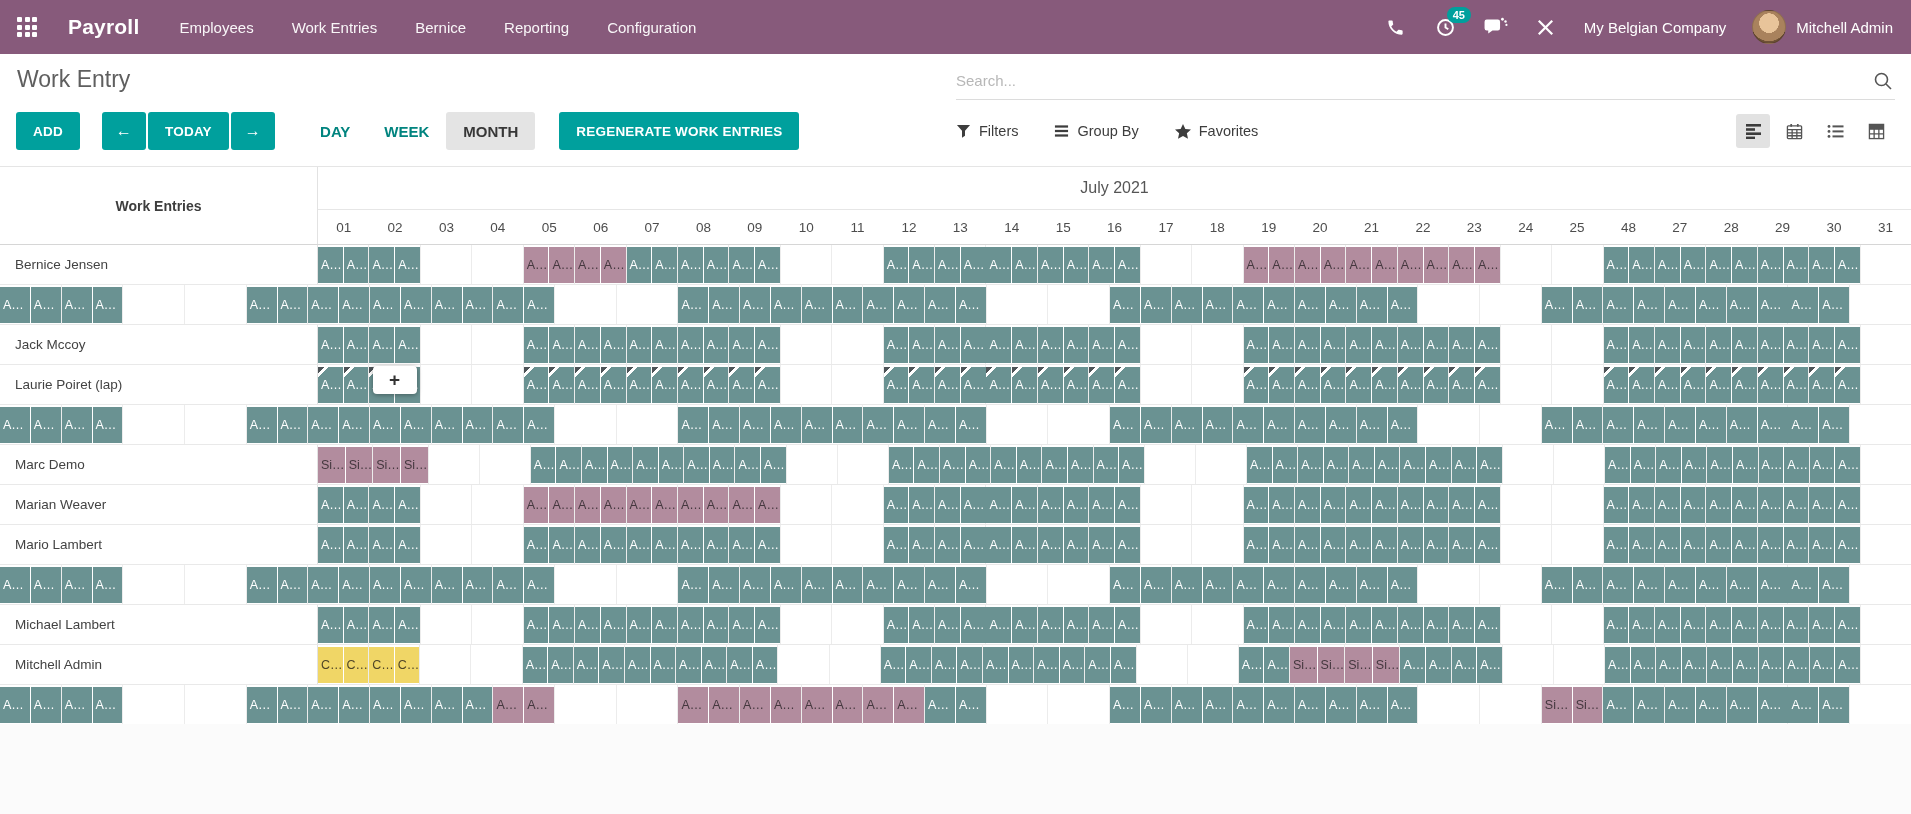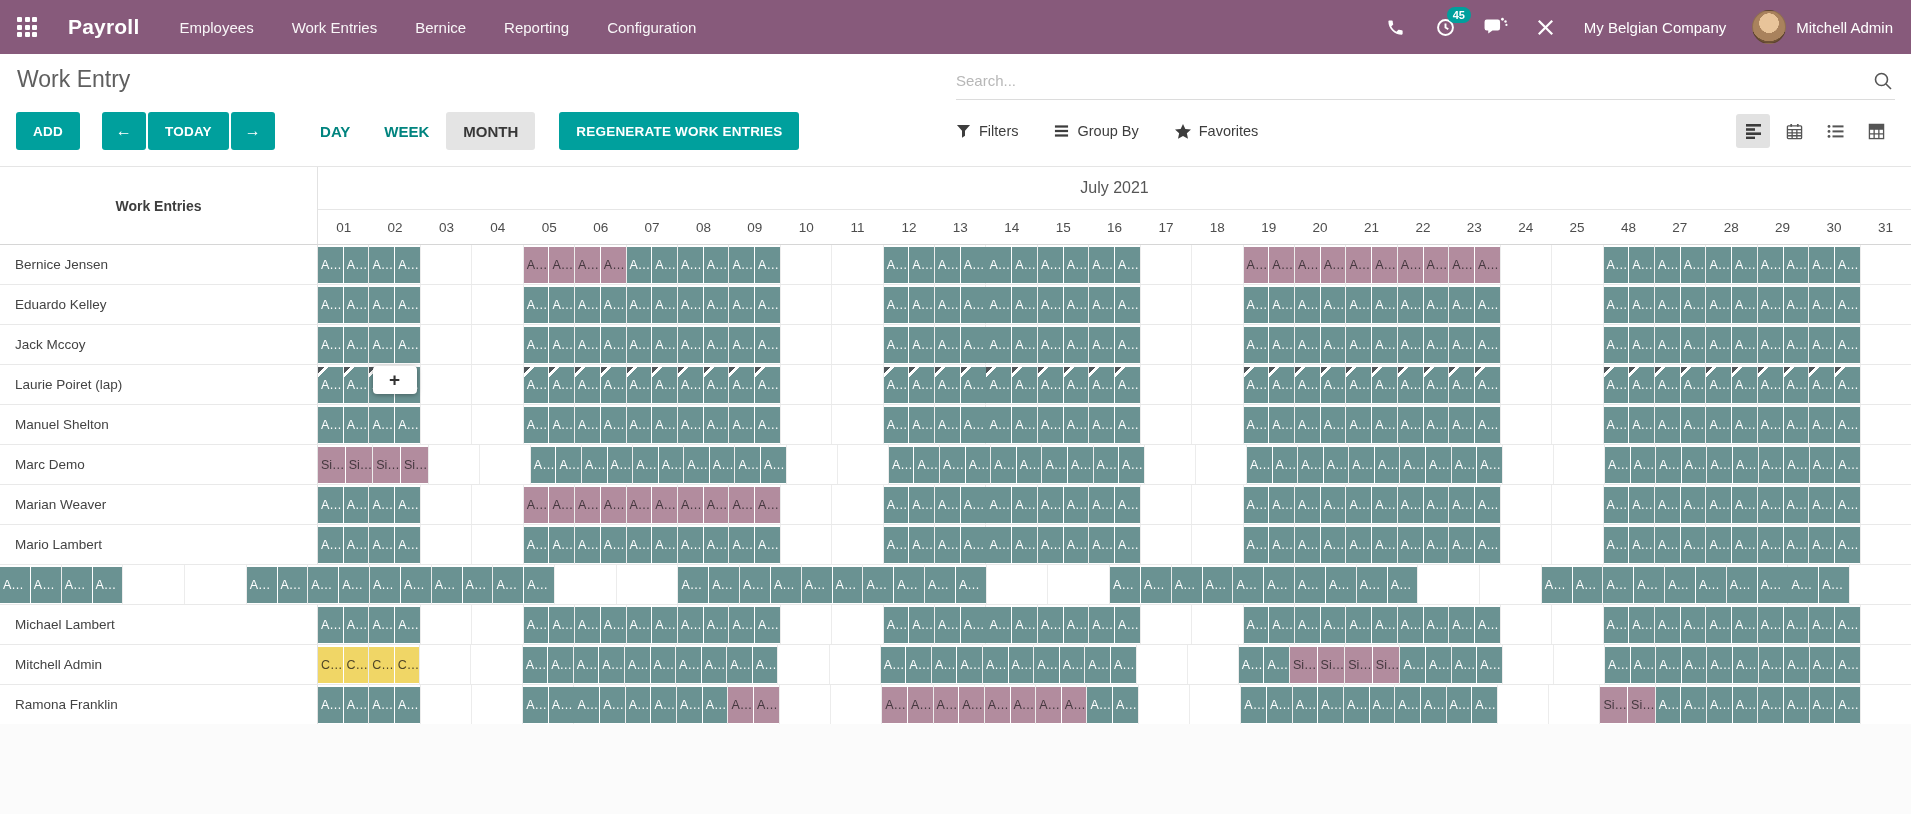--- a/index.html
+++ b/index.html
@@ -406,21 +406,20 @@
           <div class="g-cell">
             <div class="halves">
               <div class="half" style="background: rgb(106, 146, 146); color: rgb(255, 255, 255);">A…</div>
               <div class="half" style="background: rgb(106, 146, 146); color: rgb(255, 255, 255);">A…</div>
             </div>
           </div>
           <div class="g-cell"></div>
         </div>
       </div>
       <div class="g-row">
-        <div class="g-name">Eduardo Kelley</div>
         <div class="g-cells">
           <div class="g-cell">
             <div class="halves">
               <div class="half" style="background: rgb(106, 146, 146); color: rgb(255, 255, 255);">A…</div>
               <div class="half" style="background: rgb(106, 146, 146); color: rgb(255, 255, 255);">A…</div>
             </div>
           </div>
           <div class="g-cell">
             <div class="halves">
               <div class="half" style="background: rgb(106, 146, 146); color: rgb(255, 255, 255);">A…</div>
@@ -845,21 +844,20 @@
           <div class="g-cell">
             <div class="halves">
               <div class="half hatched" style="background: rgb(106, 146, 146); color: rgb(255, 255, 255);">A…</div>
               <div class="half hatched" style="background: rgb(106, 146, 146); color: rgb(255, 255, 255);">A…</div>
             </div>
           </div>
           <div class="g-cell"></div>
         </div>
       </div>
       <div class="g-row">
-        <div class="g-name">Manuel Shelton</div>
         <div class="g-cells">
           <div class="g-cell">
             <div class="halves">
               <div class="half" style="background: rgb(106, 146, 146); color: rgb(255, 255, 255);">A…</div>
               <div class="half" style="background: rgb(106, 146, 146); color: rgb(255, 255, 255);">A…</div>
             </div>
           </div>
           <div class="g-cell">
             <div class="halves">
               <div class="half" style="background: rgb(106, 146, 146); color: rgb(255, 255, 255);">A…</div>
@@ -1866,21 +1864,20 @@
           <div class="g-cell">
             <div class="halves">
               <div class="half" style="background: rgb(106, 146, 146); color: rgb(255, 255, 255);">A…</div>
               <div class="half" style="background: rgb(106, 146, 146); color: rgb(255, 255, 255);">A…</div>
             </div>
           </div>
           <div class="g-cell"></div>
         </div>
       </div>
       <div class="g-row">
-        <div class="g-name">Ramona Franklin</div>
         <div class="g-cells">
           <div class="g-cell">
             <div class="halves">
               <div class="half" style="background: rgb(106, 146, 146); color: rgb(255, 255, 255);">A…</div>
               <div class="half" style="background: rgb(106, 146, 146); color: rgb(255, 255, 255);">A…</div>
             </div>
           </div>
           <div class="g-cell">
             <div class="halves">
               <div class="half" style="background: rgb(106, 146, 146); color: rgb(255, 255, 255);">A…</div>

